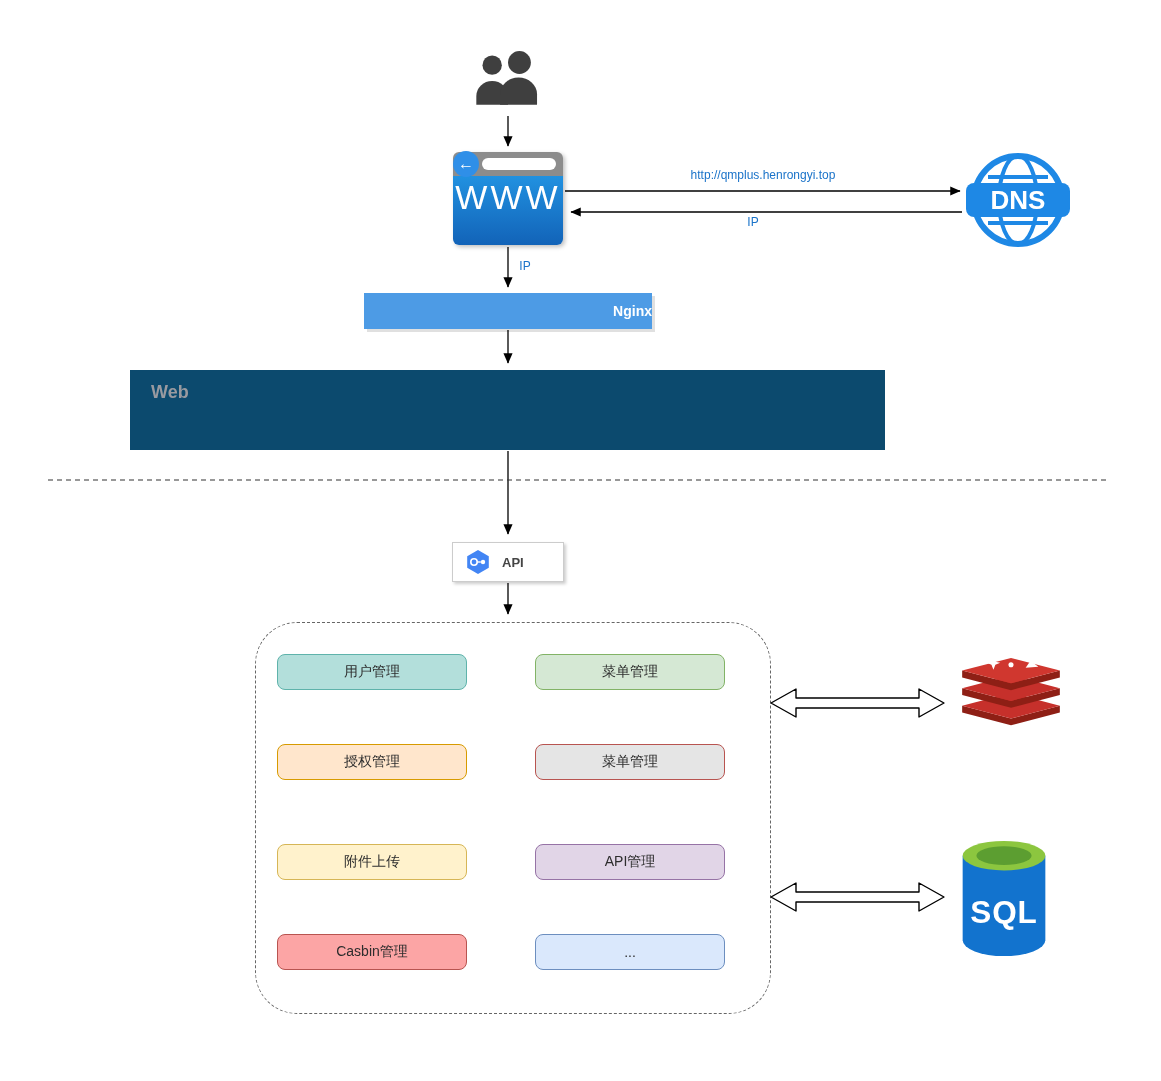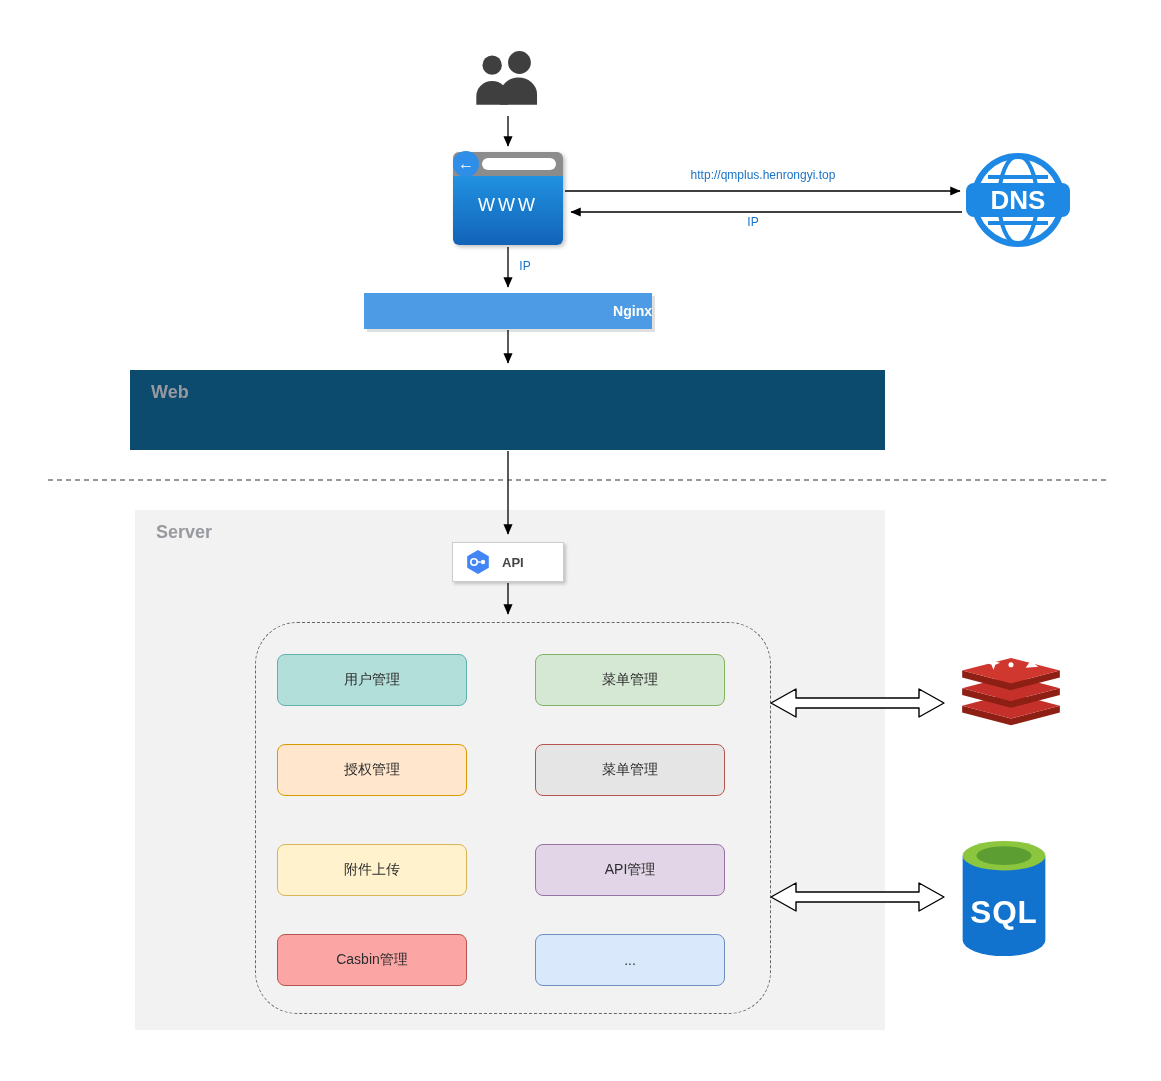--- a/index.html
+++ b/index.html
@@ -24,22 +24,22 @@
              box-shadow:2px 2px 4px rgba(0,0,0,0.25); z-index:10; }
   .browser-top { position:absolute; left:0; top:0; right:0; height:24px; background:#8c8c8c;
                  border-radius:6px 6px 0 0; }
   .browser-addr { position:absolute; left:29px; right:7px; top:6px; height:12px; background:#fff;
                   border-radius:6px; }
   .browser-back { position:absolute; left:0px; top:-1px; width:26px; height:26px; border-radius:50%;
                   background:#2f8fe8; color:#fff; display:flex; align-items:center; justify-content:center;
                   font-size:16px; font-weight:bold; z-index:2; }
   .browser-body { position:absolute; left:0; top:24px; right:0; bottom:0;
                   background:linear-gradient(#2191e0,#1263b8); border-radius:0 0 6px 6px;
-                  color:#fff; display:flex; justify-content:center; padding-top:19px;
-                  font-size:18px; letter-spacing:3px; }
+                  color:#fff; display:flex; justify-content:center; padding-top:2px;
+                  font-size:34px; letter-spacing:3px; }
 
   
   #dns { left:966px; top:150px; width:104px; height:100px; z-index:10; }
 
   
   #nginx { left:364px; top:293px; width:288px; height:36px; display:flex; align-items:center;
            justify-content:flex-end; color:#fff; font-size:14px; font-weight:bold;
            box-shadow:3px 3px 0 rgba(0,0,0,0.12); z-index:10; }
 
   
@@ -52,42 +52,39 @@
   #api-box { left:452px; top:542px; width:112px; height:40px; background:#fff; border:1px solid #ccc;
              box-shadow:2px 2px 3px rgba(0,0,0,0.2); display:flex; align-items:center; gap:11px;
              padding-left:12px; z-index:10; }
   #api-box .api-label { font-size:13px; font-weight:bold; color:#454545; }
 
   
   #modules-container { left:255px; top:622px; width:516px; height:392px; border:1.5px dashed #666;
                        border-radius:42px; z-index:3; }
 
   
-  .module { position:absolute; width:190px; height:52px; border:1px solid #999; border-radius:8px;
+  .module { position:absolute; width:190px; height:36px; border:1px solid #999; border-radius:8px;
             display:flex; align-items:center; justify-content:center; font-size:14px; color:#2d2d2d;
             z-index:10; }
   .m0 { left:277px; top:654px; }  .m1 { left:535px; top:654px; }
   .m2 { left:277px; top:744px; }  .m3 { left:535px; top:744px; }
   .m4 { left:277px; top:844px; }  .m5 { left:535px; top:844px; }
   .m6 { left:277px; top:934px; }  .m7 { left:535px; top:934px; }
 
   
   #redis-icon { left:950px; top:654px; width:122px; height:84px; z-index:10; }
   #sql-icon   { left:954px; top:836px; width:100px; height:126px; z-index:10; }
 </style>
 </head>
 <body>
 
 <div id="canvas">
 
   <div class="abs" id="web-zone" style="background-color: #0c4a6e;">
     <div class="zone-label">Web</div>
-  </div>
-  <div class="abs" id="server-zone" style="background-color: rgb(242, 242, 242);">
-    <div class="zone-label">Server</div>
   </div>
 
   <svg class="abs" id="connectors" viewBox="0 0 1161 1081">
     <defs>
       <marker id="ah" markerWidth="9" markerHeight="8" refX="7.5" refY="3.5" orient="auto">
         <path d="M0,0 L8,3.5 L0,7 Z" fill="#000"></path>
       </marker>
     </defs>
 
     <line x1="508" y1="116" x2="508" y2="146" stroke="#000" stroke-width="1.3" marker-end="url(#ah)"></line>

